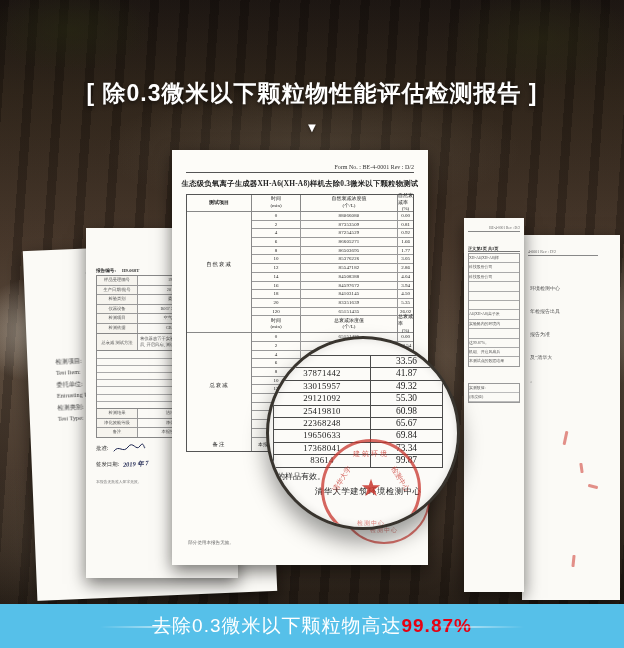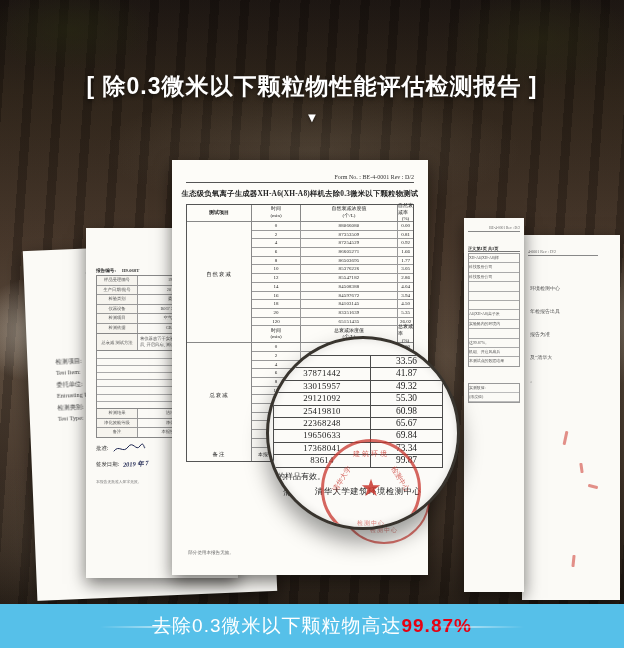--- a/index.html
+++ b/index.html
@@ -10,21 +10,21 @@
       radial-gradient(120px 90px at 592px 320px, rgba(225,215,200,.38), rgba(225,215,200,0) 75%),
       radial-gradient(300px 90px at 312px 150px, rgba(165,152,130,.18), rgba(165,152,130,0) 70%),
       radial-gradient(200px 110px at 90px 540px, rgba(125,108,88,.25), rgba(125,108,88,0) 75%),
       radial-gradient(120px 60px at 70px 30px, rgba(40,42,18,.55), rgba(40,42,18,0) 70%),
       radial-gradient(140px 70px at 540px 40px, rgba(44,44,20,.5), rgba(44,44,20,0) 70%),
       repeating-linear-gradient(94deg, rgba(12,8,5,.26) 0px, rgba(12,8,5,.26) 9px, rgba(95,80,62,.06) 9px, rgba(95,80,62,.06) 30px),
       linear-gradient(180deg,#191310 0%,#2c2218 14%,#46362a 38%,#5a4a3c 55%,#4a3b2f 72%,#251d16 92%,#1c1511 100%);
   }
   
   .banner{position:absolute;top:66px;left:0;width:624px;text-align:center;z-index:8;}
-  .banner h1{margin:5px;font-size:23px;font-weight:bold;color:#fff;letter-spacing:1px;
+  .banner h1{margin:12px;font-size:23px;font-weight:bold;color:#fff;letter-spacing:1px;
     text-shadow:0 2px 4px rgba(0,0,0,.55);}
   .banner .arrow{margin-top:9px;font-size:13px;color:#fff;line-height:1;text-shadow:0 1px 3px rgba(0,0,0,.5);}
   
   .footer{position:absolute;left:0;bottom:0;width:624px;height:44px;background:#56c0e9;z-index:9;
     display:flex;align-items:center;justify-content:center;}
   .footer .txt{font-size:19px;color:#fff;letter-spacing:1px;}
   .footer .hl{font-weight:bold;}
   .footer .fline{position:absolute;top:22px;height:2px;width:100px;
     background:linear-gradient(90deg,rgba(255,255,255,0),rgba(255,255,255,.45),rgba(255,255,255,0));}
   .footer .fline.l{left:100px;} .footer .fline.r{right:100px;}
@@ -64,21 +64,21 @@
   .rowslist .frag{height:8.4px;line-height:8.4px;border-bottom:1px solid #aaa;overflow:hidden;white-space:nowrap;}
   .rowslist .frag:last-child{border-bottom:none;}
   .doc-r1 .lower{margin-top:16px;border:1px solid #999;}
   .doc-r1 .lower .frag{height:8px;line-height:8px;border-bottom:1px solid #bbb;overflow:hidden;}
   .doc-r2{left:522px;top:235px;width:98px;height:365px;z-index:1;}
   .doc-r2 .hdr{position:absolute;left:6px;top:14px;font-size:4px;color:#666;border-bottom:1px solid #888;padding-bottom:1px;width:70px;}
   .doc-r2 .frags{position:absolute;left:8px;top:50px;font-size:5px;color:#555;line-height:1.4;}
   .doc-r2 .frags .frag{margin-bottom:16px;}
   .redmark{position:absolute;background:rgba(205,55,45,.55);border-radius:1px;}
   
-  .doc-main{left:172px;top:160px;width:256px;height:415px;z-index:3;background:#fdfcf8;}
+  .doc-main{left:172px;top:150px;width:256px;height:415px;z-index:3;background:#fdfcf8;}
   .formline{margin:14px 14px 0 14px;border-bottom:1px solid #555;text-align:right;
     font-size:6px;color:#333;padding-bottom:2px;}
   .dtitle1{margin-top:6px;text-align:center;font-size:7.4px;font-weight:bold;color:#222;letter-spacing:.2px;}
   .dtitle2{margin-top:3px;text-align:center;font-size:7.2px;font-weight:bold;color:#222;}
   .rtable{margin:5px 14px 0 14px;border:1px solid #555;font-size:5px;color:#222;}
   .sec-header{display:flex;border-bottom:1px solid #888;height:16px;}
   .sec-header .cell{display:flex;flex-direction:column;align-items:center;justify-content:center;line-height:6.6px;}
   .cell.project{width:64px;font-weight:bold;}
   .cell.time{width:48px;border-left:1px solid #888;}
   .cell.val{width:96px;border-left:1px solid #888;}

